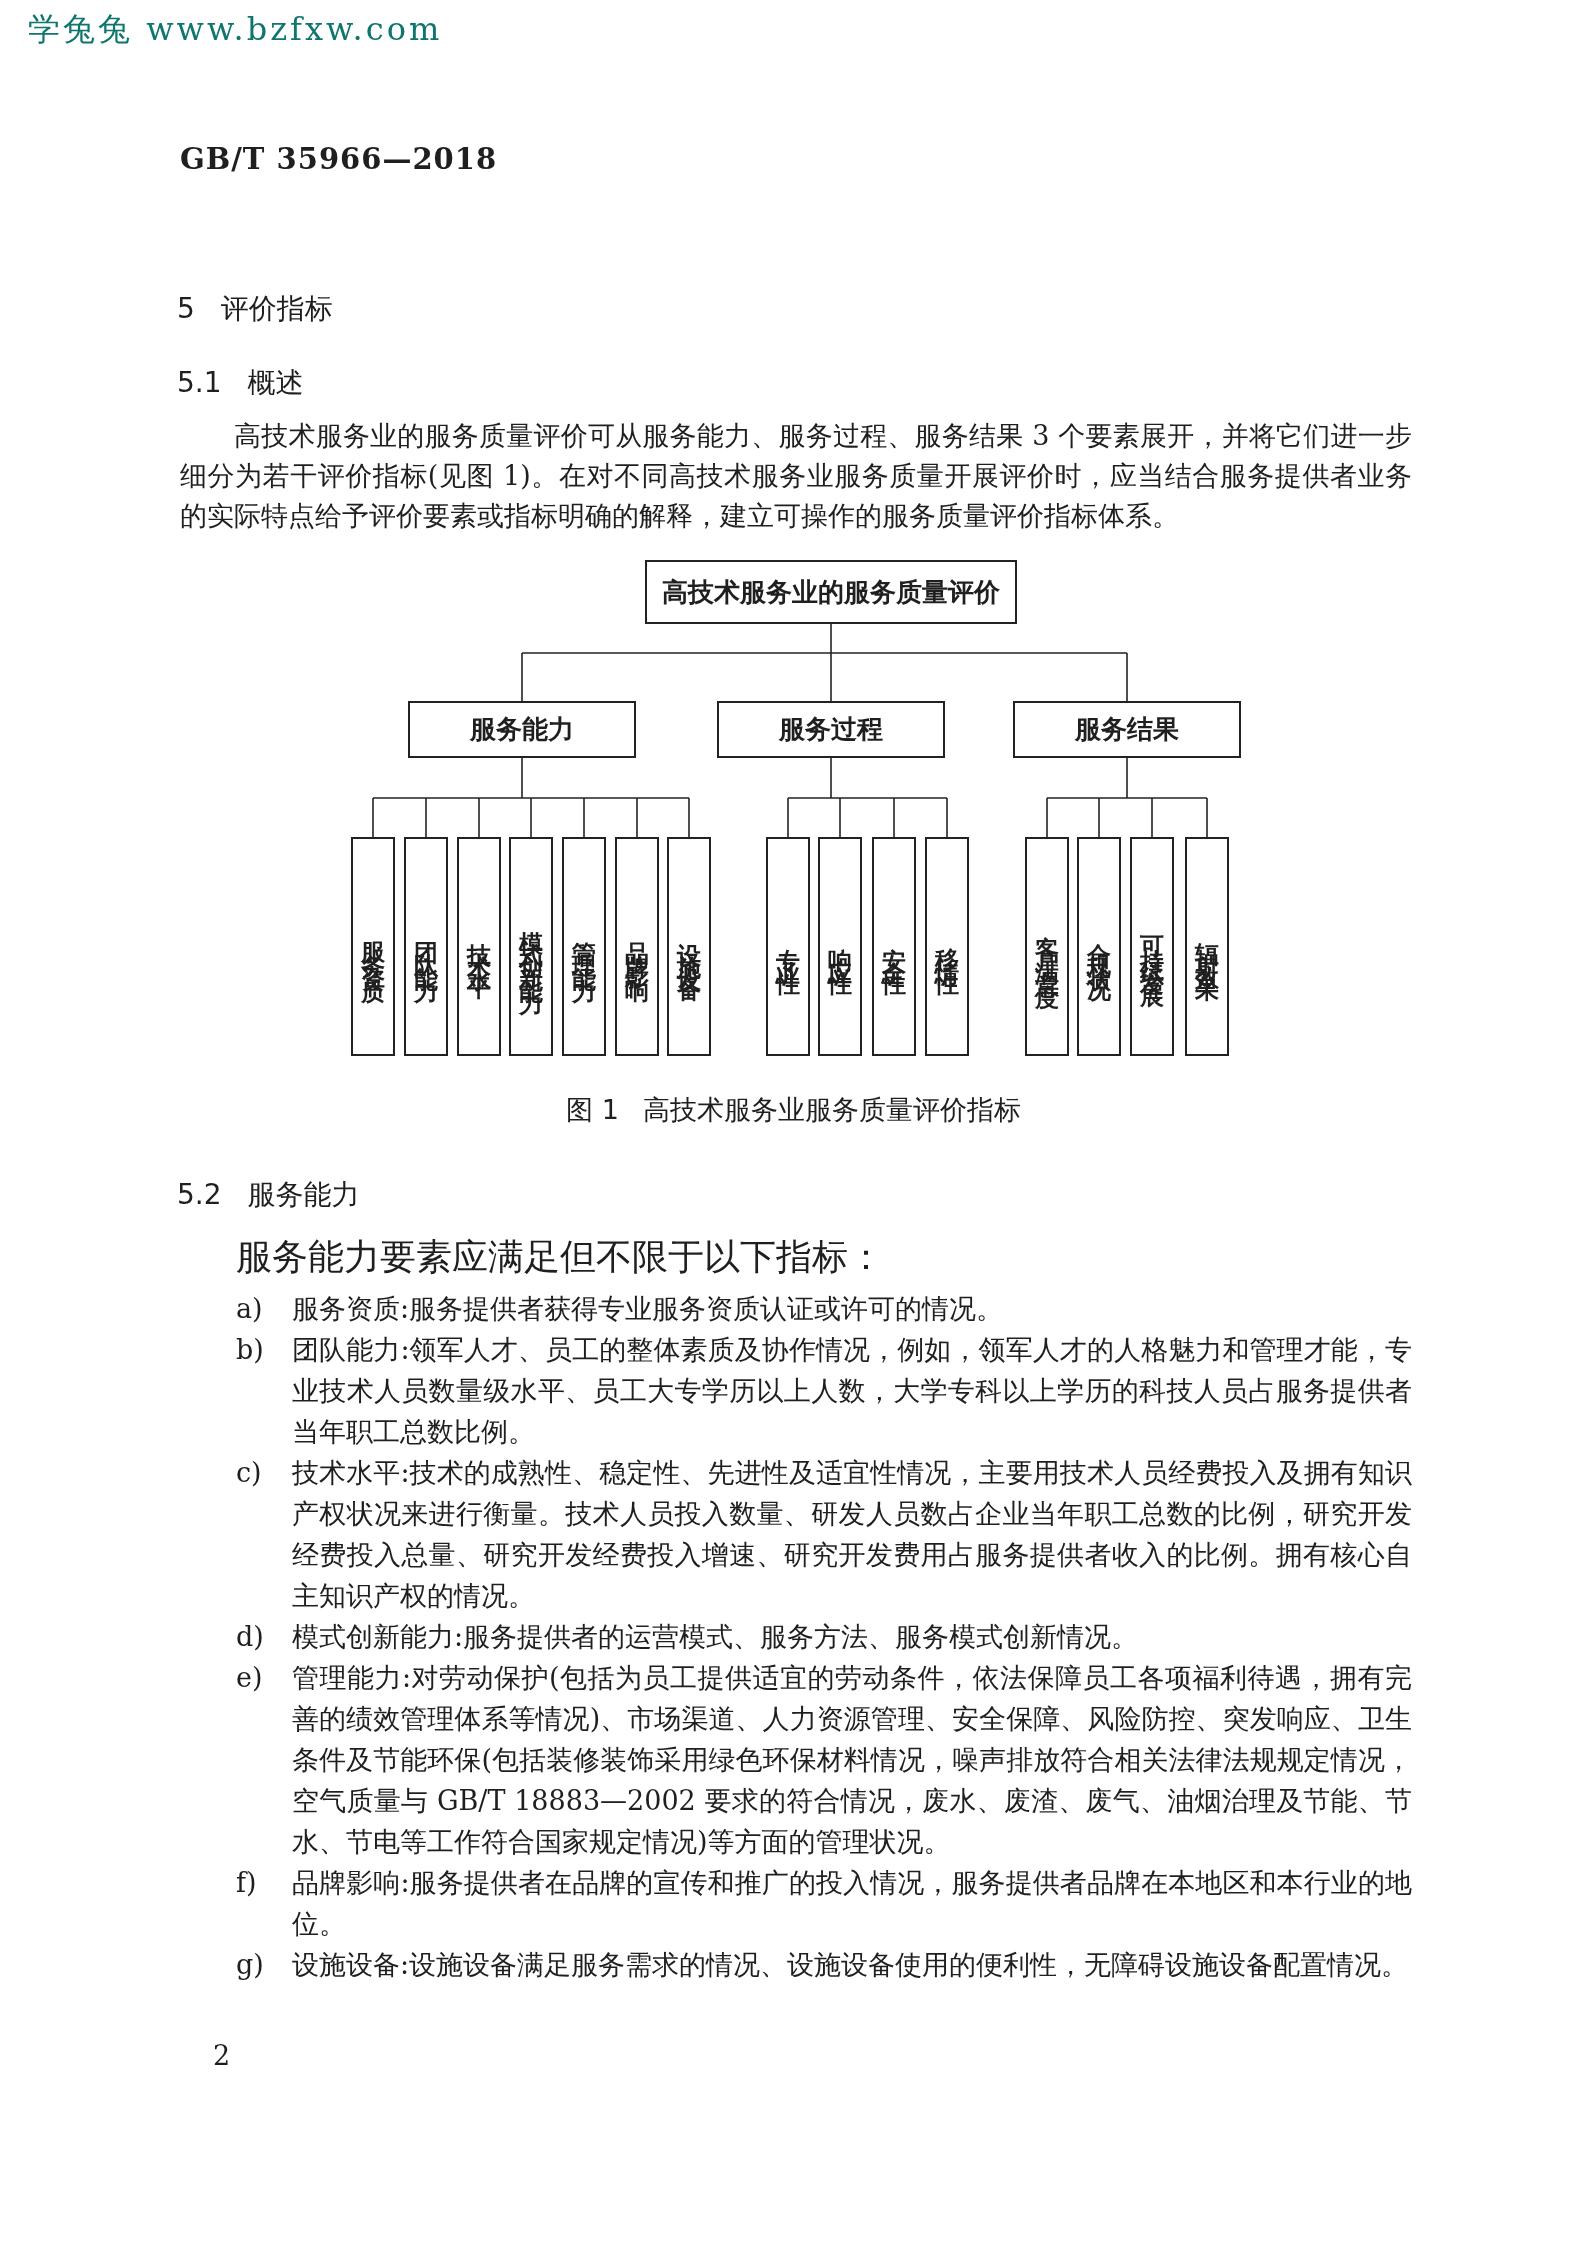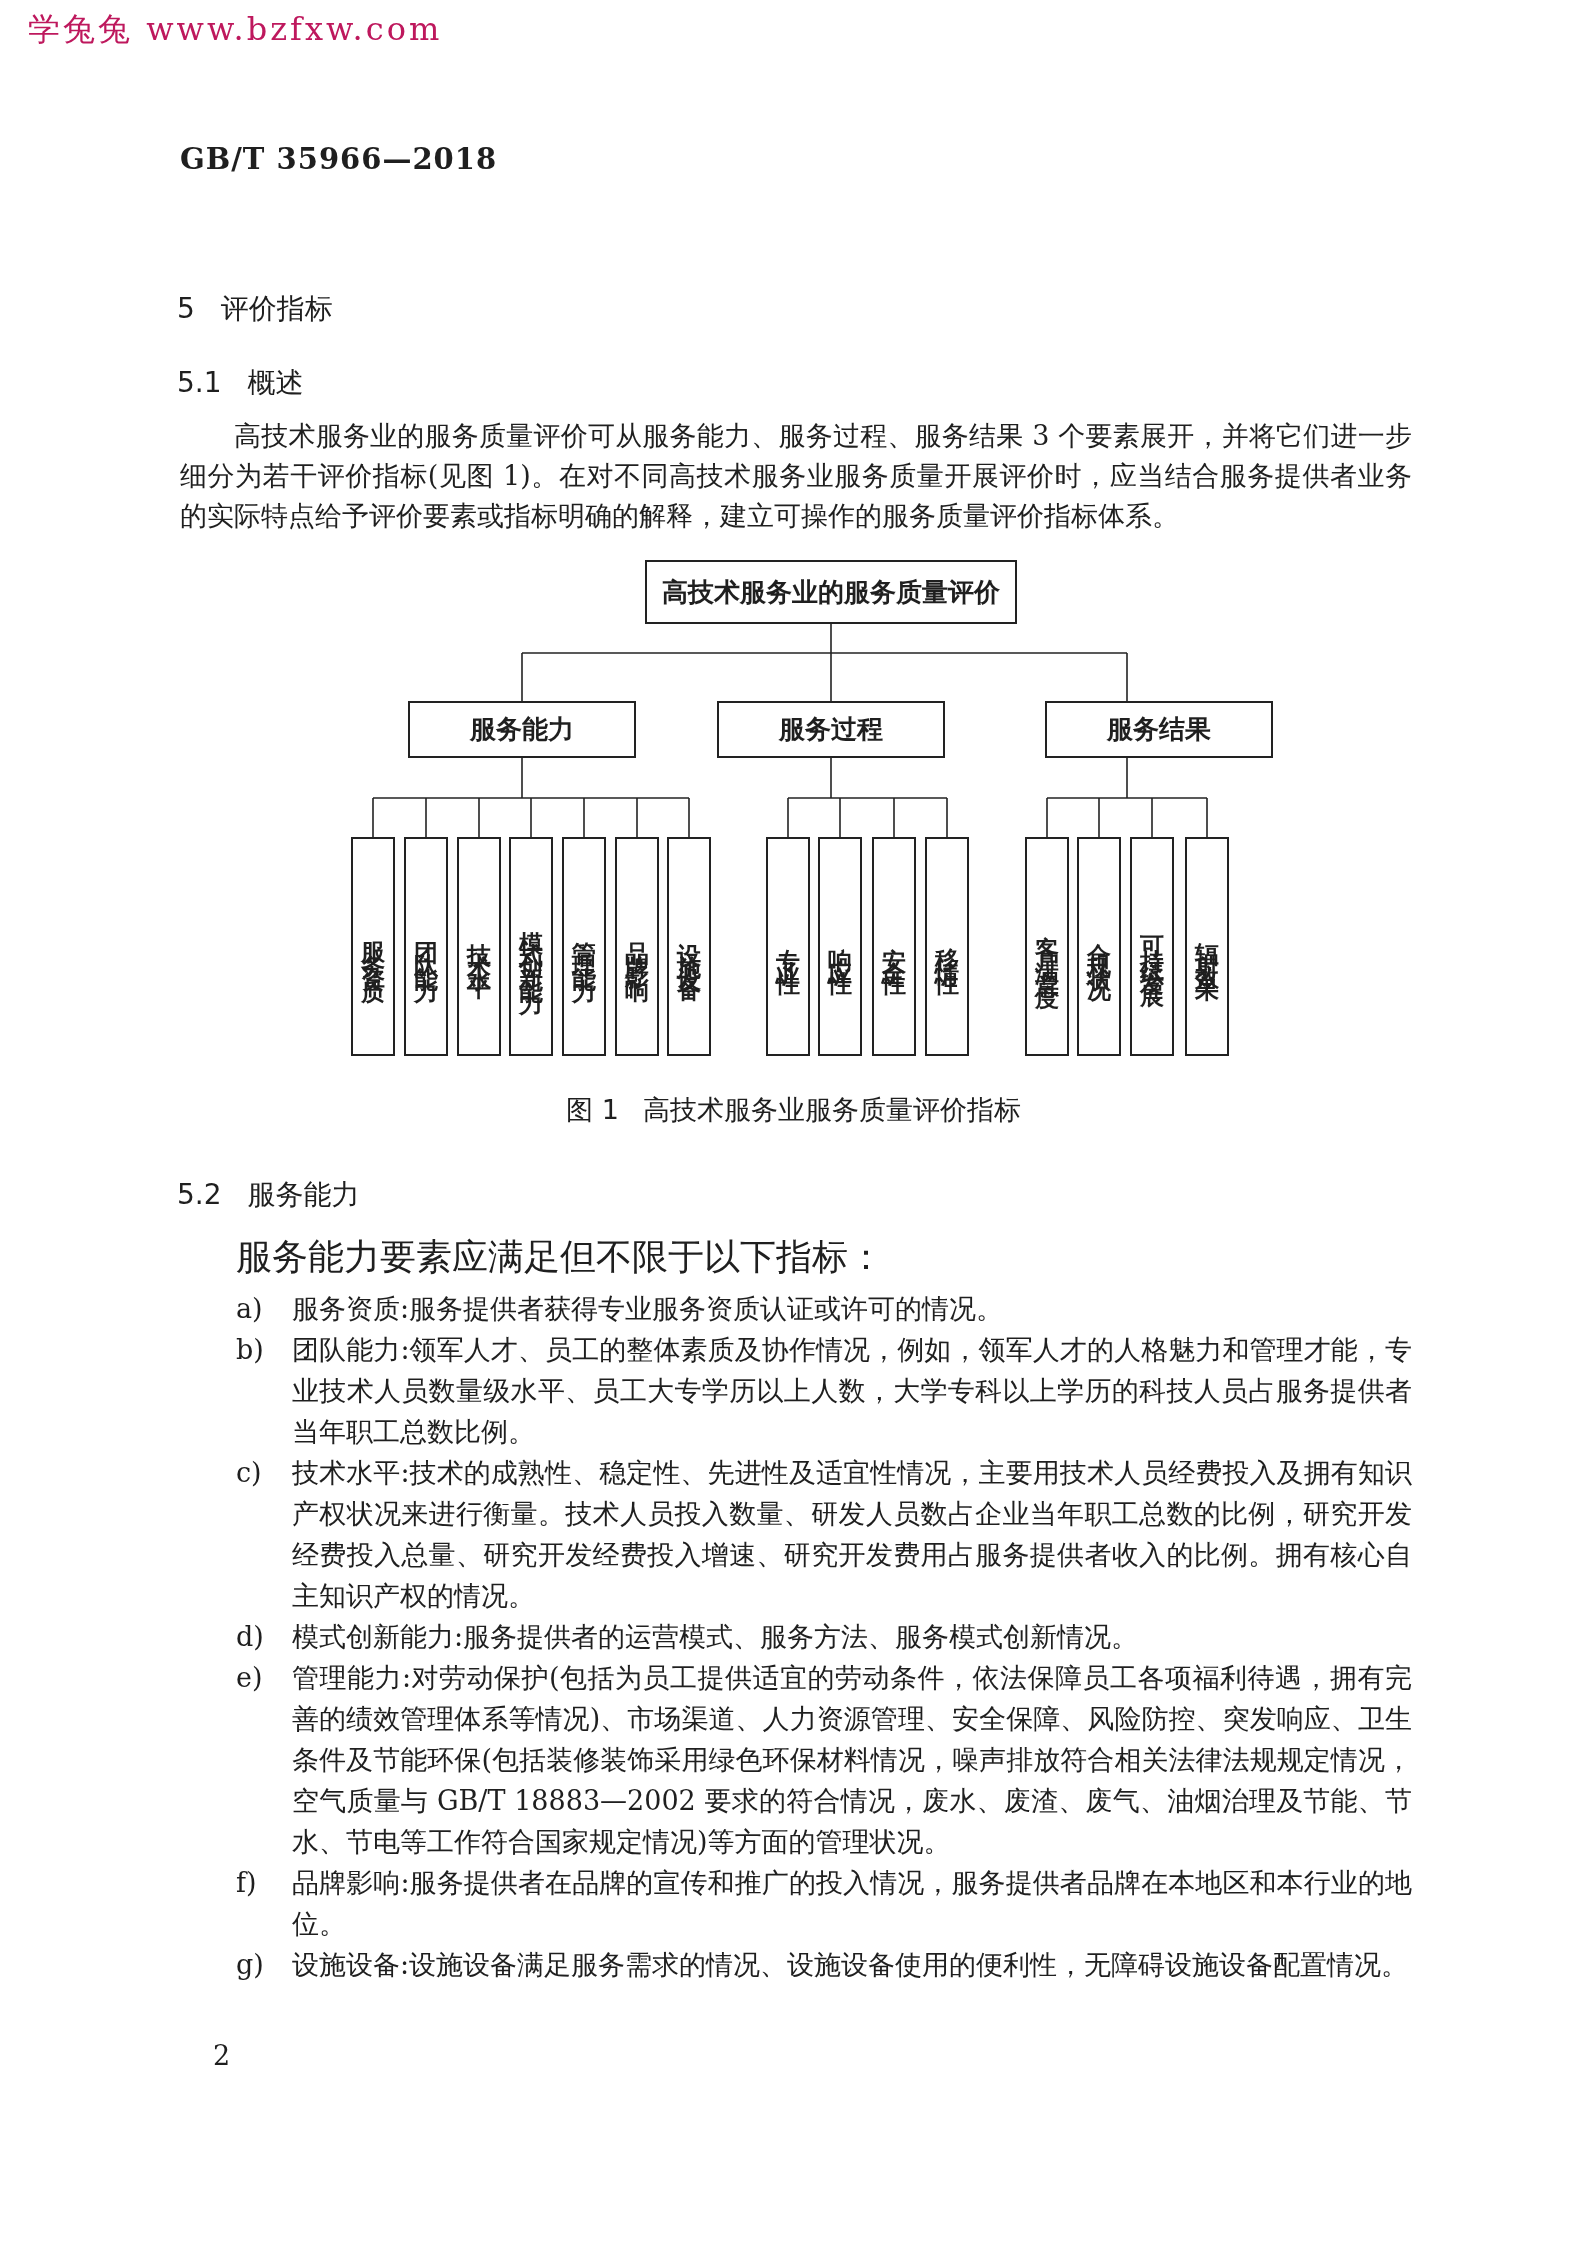--- a/index.html
+++ b/index.html
@@ -7,21 +7,21 @@
     position:relative;
     width:1587px;height:2245px;
     margin:0 auto;
     background:#ffffff;
     font-family:"DejaVu Serif","Liberation Serif",serif;
     color:#1f1f1f;
     overflow:hidden;
   }
   .watermark{
     position:absolute;left:28px;top:8px;
-    font-size:32px;color:#be185d;letter-spacing:3px;
+    font-size:32px;color:#0f766e;letter-spacing:3px;
     font-family:"DejaVu Serif","Liberation Serif",serif;
   }
   .doc-code{
     position:absolute;left:180px;top:112px;
     font-size:29px;font-weight:700;letter-spacing:1px;margin-top:30px;
   }
   .heading{
     position:absolute;left:177px;
     font-size:28px;font-weight:400;
     font-family:"DejaVu Sans","Liberation Sans",sans-serif;
@@ -129,21 +129,21 @@
     <div class="node root">
       <span>高技术服务业的服务质量评价</span>
     </div>
 
     <div class="node branch" style="left:63px">
       <span>服务能力</span>
     </div>
     <div class="node branch" style="left:372px">
       <span>服务过程</span>
     </div>
-    <div class="node branch" style="left:700px">
+    <div class="node branch" style="left:668px">
       <span>服务结果</span>
     </div>
 
     <div class="node leaf" style="left:6px">
         <span>服务资质</span>
       </div>
     <div class="node leaf" style="left:59px">
         <span>团队能力</span>
       </div>
     <div class="node leaf" style="left:112px">

